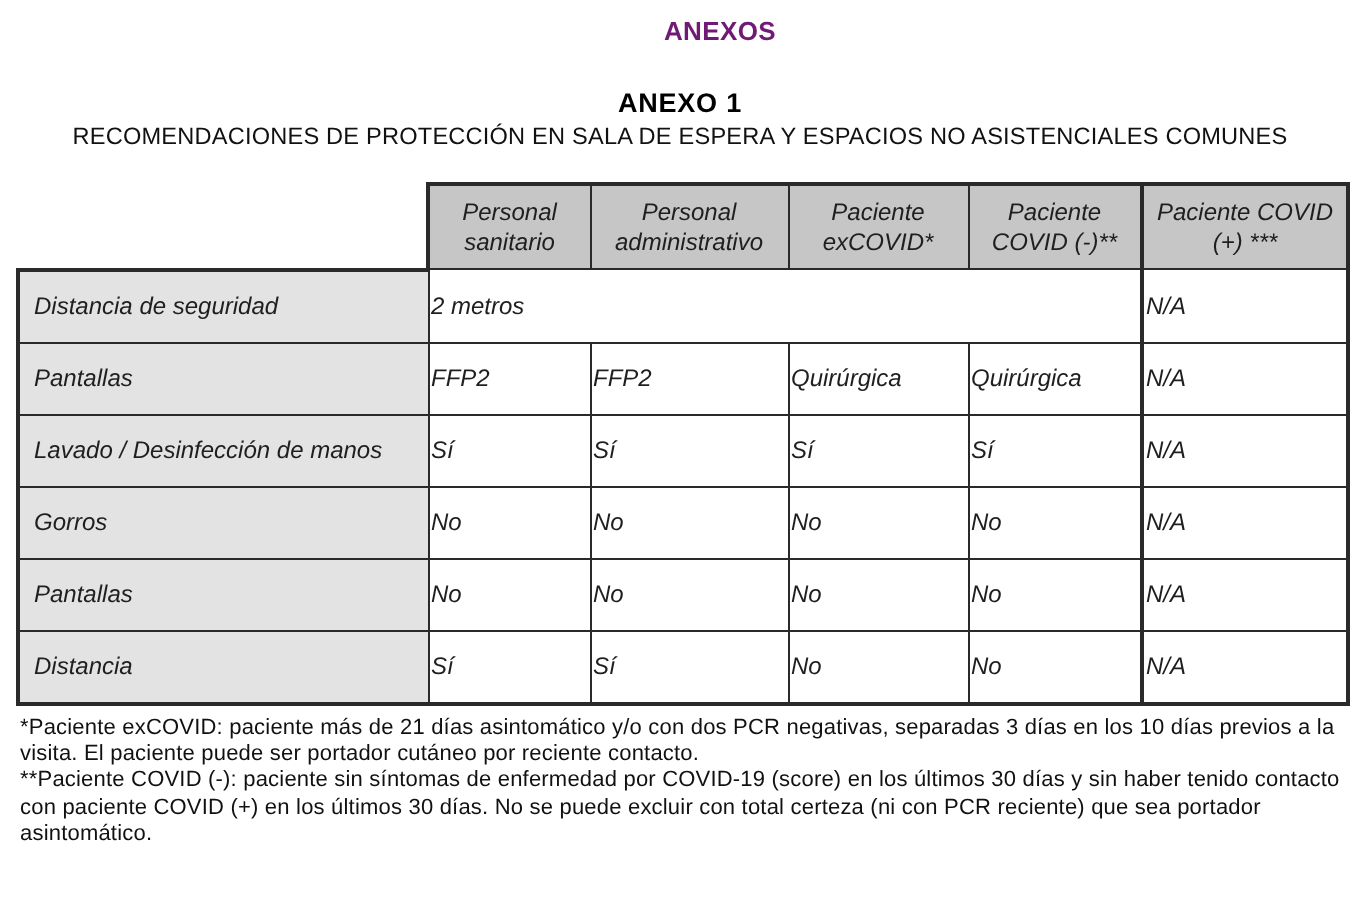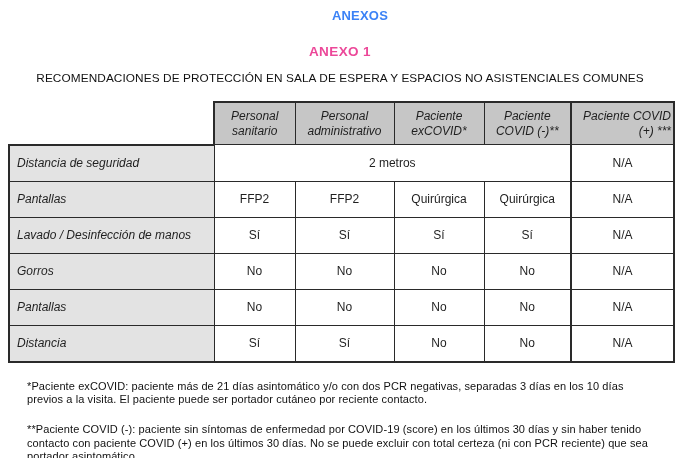--- a/index.html
+++ b/index.html
@@ -4,63 +4,63 @@
 <style>
   html,body { margin:0; padding:0; }
   body {
     width:680px; height:458px; background:#ffffff; overflow:hidden;
     font-family:"Liberation Sans", sans-serif; color:#1f1f1f;
   }
   .page { width:680px; height:458px; position:relative; }
 
   .heading {
     padding-top:8px; text-align:center;
-    font-size:13px; font-weight:bold; letter-spacing:0.2px; color:#3b82f6;padding-left:40px;
+    font-size:13px; font-weight:bold; letter-spacing:0.2px; color:#701a75;padding-left:40px;
   }
   .annex-title {
     margin-top:21px; text-align:center;
-    font-size:13.5px; font-weight:bold; letter-spacing:0.4px; color:#ec4899;
+    font-size:13.5px; font-weight:bold; letter-spacing:0.4px; color:#000000;
   }
   .annex-subtitle {
-    margin-top:12px; text-align:center;
+    margin-top:2px; text-align:center;
     font-size:11.8px; color:#111; letter-spacing:0.1px; white-space:nowrap;
   }
 
   table.rec-table {
     border-collapse:collapse; table-layout:fixed;
     width:665px; margin:16px 0 0 8px;
   }
   .rec-table th, .rec-table td {
     border:1px solid #2a2a2a; overflow:hidden;
     font-size:12px; vertical-align:middle;
   }
   .rec-table th {
     background:#c6c6c6; font-style:italic; font-weight:normal;
     text-align:center; height:41px; line-height:1.25;
     border-top-width:2px; padding:0 2px;
   }
   .rec-table th.first-col-header { border-left-width:2px;margin-top:16px; }
   .rec-table th.last-col, .rec-table td.last-col {
-    border-left-width:2px; border-right-width:2px;text-align:right;
+    border-left-width:2px; border-right-width:2px;
   }
   .rec-table td { height:33px; }
   .rec-table td.label {
     background:#e3e3e3; font-style:italic; text-align:left;
     padding-left:7px; border-left-width:2px;margin-left:37px;
   }
   .rec-table tr.first-data-row td.label { border-top-width:2px; }
-  .rec-table td.data { text-align:center; background:#ffffff; }
+  .rec-table td.data { background:#ffffff;font-style:italic; }
   .rec-table td.blank { border:none; background:#ffffff; }
   .rec-table tr:last-child td { border-bottom-width:2px; }
 
   .footnotes {
     margin:5px 8px 0 10px; font-size:11px; line-height:13.4px;
     color:#111; letter-spacing:0.1px;
   }
-  .footnotes p { margin:17px; }
+  .footnotes p { margin:0; }
 </style>
 </head>
 <body>
 
 <div class="page">
 
   <div class="heading">ANEXOS</div>
   <div class="annex-title">ANEXO 1</div>
   <div class="annex-subtitle">RECOMENDACIONES DE PROTECCIÓN EN SALA DE ESPERA Y ESPACIOS NO ASISTENCIALES COMUNES</div>
 

